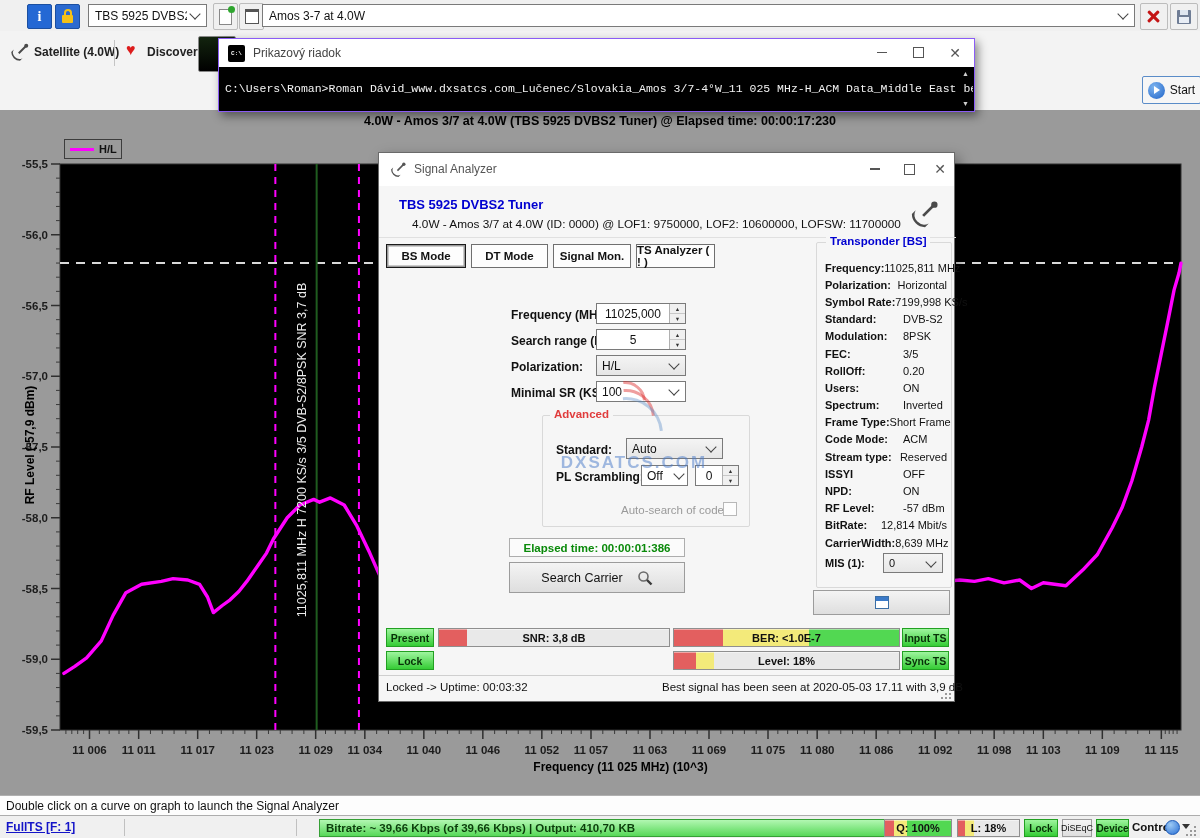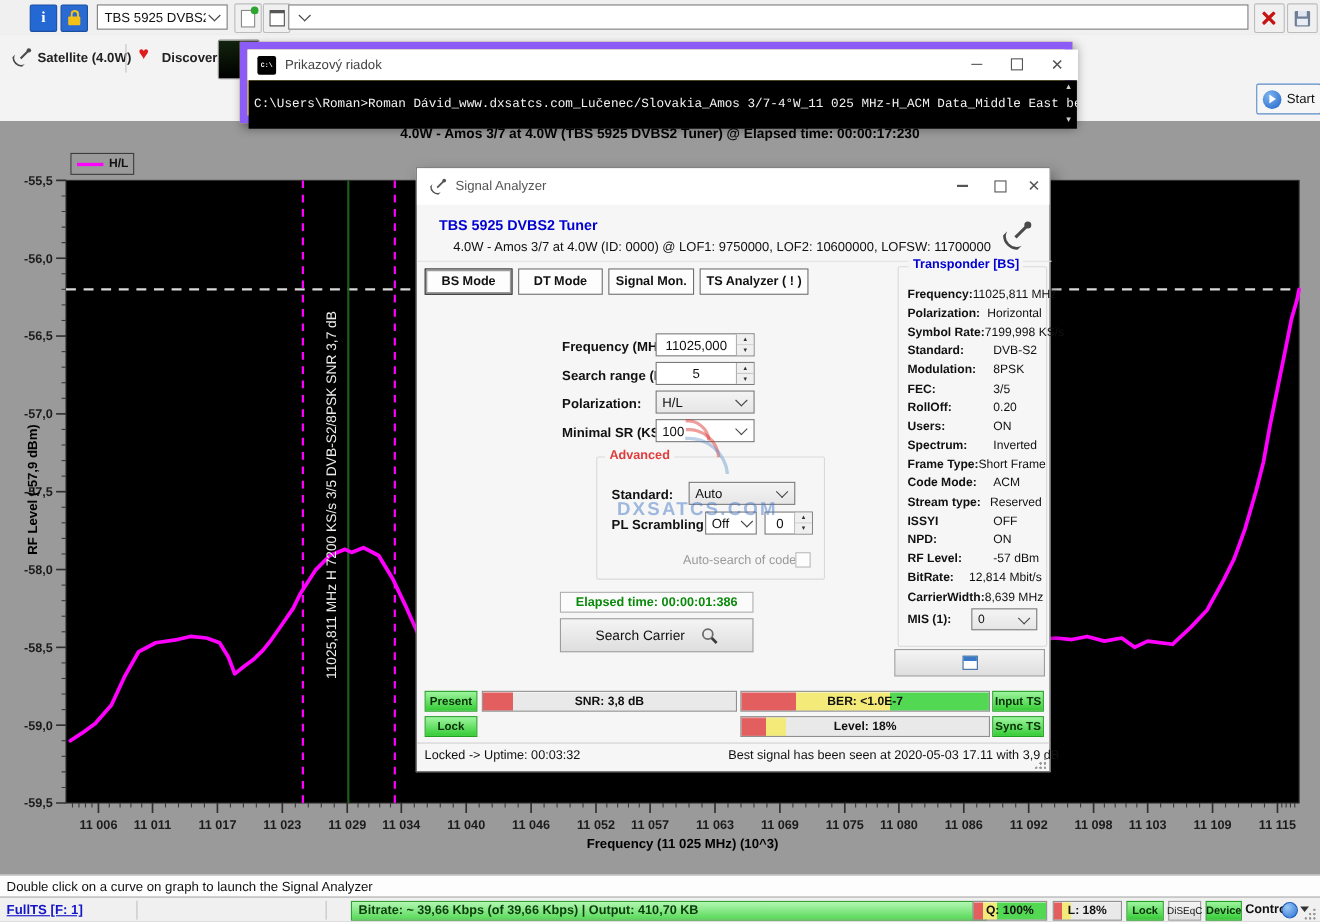--- a/index.html
+++ b/index.html
@@ -43,21 +43,21 @@
   
   #chart{left:0;top:110px;width:1200px;height:690px;background:#9a9a9a;}
   #chart-title{left:0;top:4px;width:1200px;text-align:center;font-weight:700;font-size:12.5px;color:#000;}
   #legend{left:64px;top:29px;width:58px;height:20px;border:1px solid #3c3c3c;display:flex;align-items:center;gap:5px;padding-left:5px;box-sizing:border-box;}
   .legend-line{width:24px;height:3px;background:#ff00ff;}
   #legend .lab{font-weight:700;font-size:11px;}
   svg text.tick{font:700 11.5px "Liberation Sans",sans-serif;fill:#1c1c1c;}
   #x-title{left:60px;top:650px;width:1121px;text-align:center;font-weight:700;font-size:12px;color:#000;}
   #y-title{left:-60px;top:328px;width:180px;text-align:center;font-weight:700;font-size:12px;color:#000;transform:rotate(-90deg);}
   
-  #cmd{left:218px;top:38px;width:757px;height:74px;background:#fde047;border:7px solid #8b5cf6;box-shadow:3px 4px 9px rgba(0,0,0,.45);box-sizing:border-box;}
+  #cmd{left:218px;top:38px;width:757px;height:74px;background:#000000;border:1px solid #8b5cf6;box-shadow:3px 4px 9px rgba(0,0,0,.45);box-sizing:border-box;}
   #cmd-titlebar{left:0;top:0;width:755px;height:28px;background:#fff;}
   #cmd-icon{left:9px;top:6px;width:17px;height:17px;background:#000;color:#fff;font:700 6px "Liberation Mono",monospace;display:flex;align-items:center;justify-content:center;border-radius:2px;}
   #cmd-title{left:34px;top:7px;font-size:12px;color:#444;}
   .wbtn{top:0;width:36px;height:27px;display:flex;align-items:center;justify-content:center;color:#555;}
   .minus{width:10px;height:1.5px;background:#555;}
   .maxi{width:9px;height:9px;border:1.2px solid #555;}
   .closex{font-size:14px;color:#555;line-height:14px;}
   #cmd-body{left:1px;top:28px;width:753px;height:44px;background:#000;overflow:hidden;}
   #cmd-line{left:5px;top:15px;width:730px;font:11.5px "Liberation Mono",monospace;color:#f2f2f2;white-space:nowrap;}
   .scroll-arrow{right:4px;color:#cfcfcf;font-size:7px;}
@@ -136,20 +136,21 @@
     <span class="txt">TBS 5925 DVBS2 Tuner</span>
     <span class="chev"></span>
   </div>
   <div class="abs mini-btn" id="newdoc-btn">
       <div class="doc-shape"></div>
     </div>
   <div class="abs mini-btn" id="window-btn">
       <div class="win-shape"></div>
     </div>
   <div class="abs combo" id="channel-combo">
+    <span class="txt">Amos 3-7 at 4.0W</span>
     <span class="chev"></span>
   </div>
   <div class="abs" id="close-x-btn">
     <div class="xbar a"></div>
       <div class="xbar b"></div>
   </div>
   <div class="abs" id="save-btn">
       <div class="floppy"></div>
     </div>
 </div>
@@ -416,21 +417,21 @@
         <path d="M1 9 A7 7 0 0 0 8 16 L10 14 A5.2 5.2 0 0 1 3 7 Z" fill="#4a4a4a"></path>
         <line x1="7" y1="10" x2="13" y2="4" stroke="#4a4a4a" stroke-width="1.5"></line>
         <circle cx="13" cy="4" r="1.7" fill="#4a4a4a"></circle>
       </svg>
   </span>
   <div class="abs" id="dlg-hr"></div>
   <div class="abs" id="tabs" style="left:0;top:0;">
       <div class="tab active" style="left: 7px; width: 80px;">BS Mode</div>
       <div class="tab" style="left: 92px; width: 77px;">DT Mode</div>
       <div class="tab" style="left: 174px; width: 78px;">Signal Mon.</div>
-      <div class="tab" style="left: 257px; width: 99px;">TS Analyzer ( ! )</div>
+      <div class="tab" style="left: 257px; width: 79px;">TS Analyzer ( ! )</div>
     </div>
 
   <span class="abs flabel" style="left:132px;top:155px;">Frequency (MHz):</span>
   <div class="field" style="left:217px;top:150px;width:90px;height:21px;">
     <span class="val">11025,000</span>
     <span class="spinner">
         <span>▲</span>
         <span>▼</span>
       </span>
   </div>

